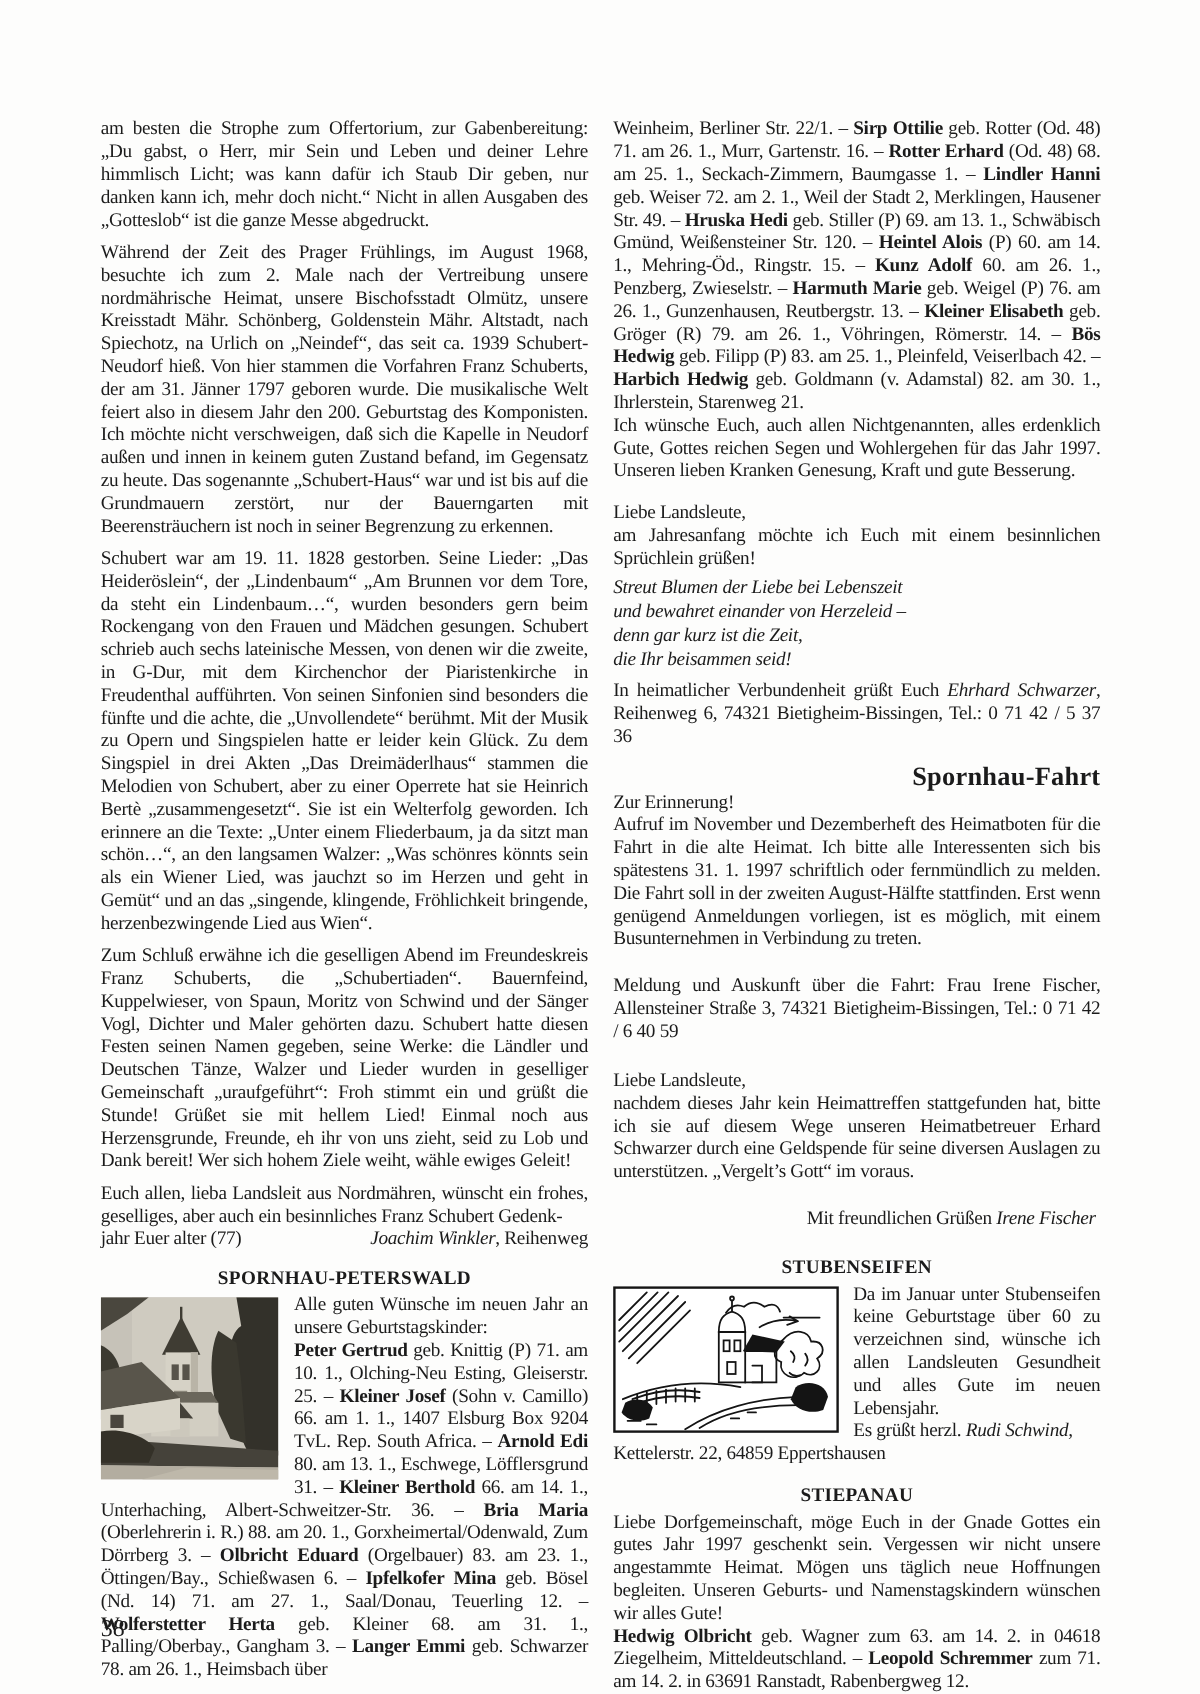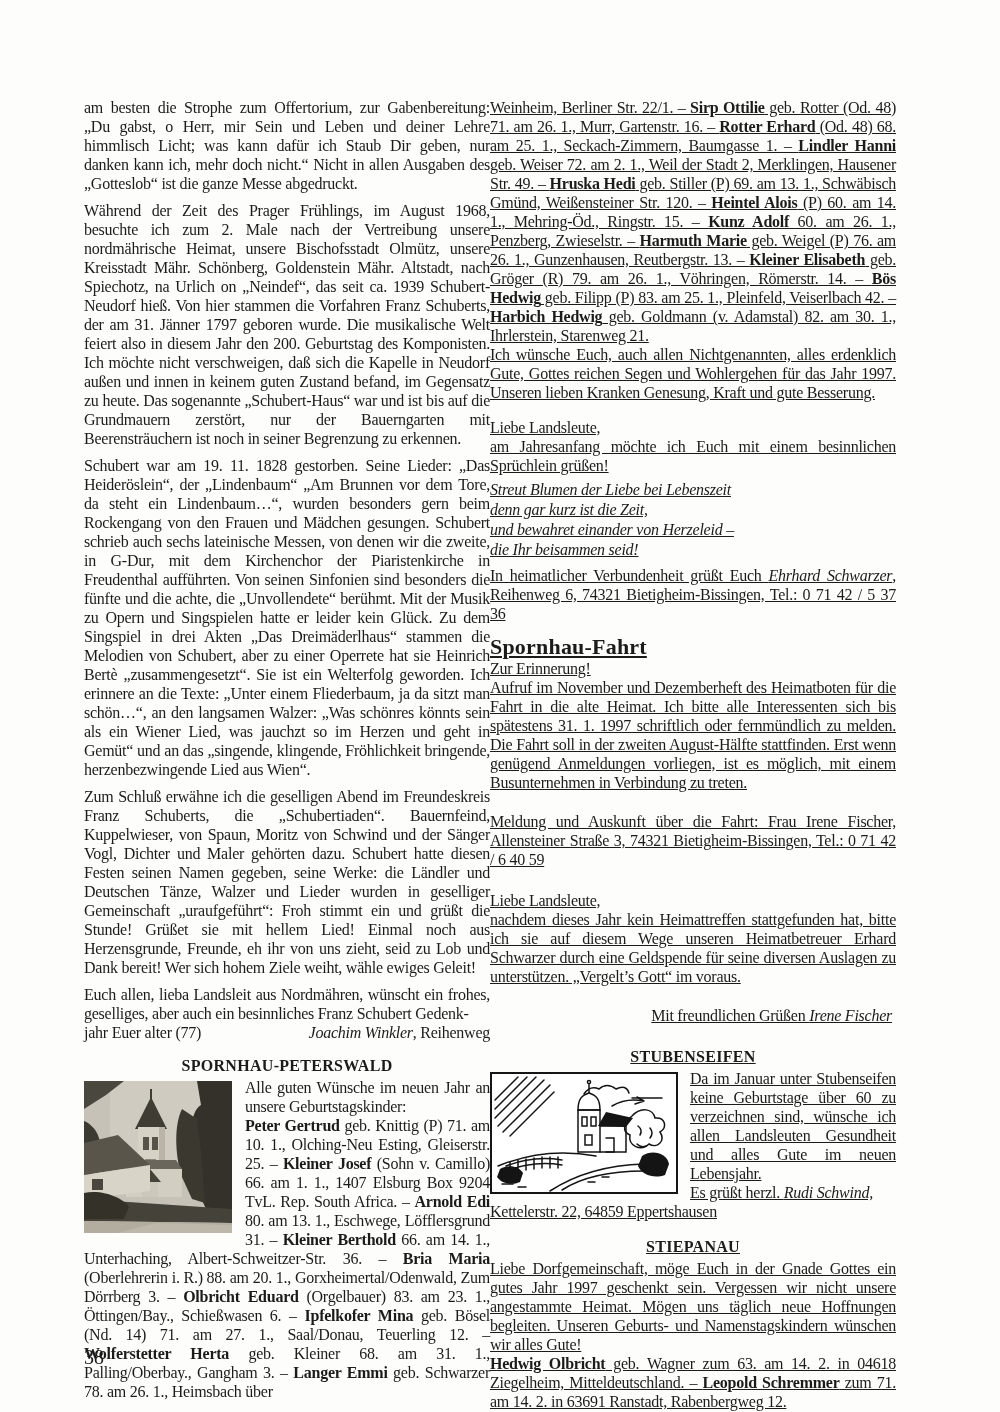--- a/index.html
+++ b/index.html
@@ -12,35 +12,35 @@
   .page{
     position:relative;width:1000px;height:1412px;
     background:#fdfdfc;overflow:hidden;
   }
   .col{
     position:absolute;top:98px;width:406px;
     font-size:16px;line-height:19px;
     letter-spacing:-0.25px;
   }
   .col-left{left:84px;}
-  .col-right{left:490px;text-decoration:underline;}
+  .col-right{left:511px;}
   p{margin:0;}
   .j{text-align:justify;}
   .gap8{margin-bottom:8px;}
   .gap16{margin-bottom:16px;}
   .gap22{margin-bottom:22px;margin-top:20px;}
   .seg-b{font-weight:bold;}
   .seg-i{font-style:italic;}
   .signline{display:flex;justify-content:space-between;margin-bottom:2px;}
   .heading-sm{
     font-weight:bold;text-align:center;font-size:16px;
     letter-spacing:0.3px;margin:14px 0 3px;
   }
   .heading-lg{
-    font-weight:bold;text-align:left;font-size:22px;
+    font-weight:bold;text-align:right;font-size:22px;
     letter-spacing:0.2px;margin:14px 0 3px;
   }
   .poem{font-style:italic;margin:5px 0 6px;}
   .poem div{line-height:20px;}
   .right-align{text-align:right;padding-right:4px;}
   .photo{
     float:left;width:148px;height:152px;
     margin:3px 13px 2px 0;display:block;
   }
   .sketch{
@@ -106,22 +106,22 @@
 
   <div class="col col-right">
     <p class="j"><span>Weinheim, Berliner Str. 22/1. – </span><span class="seg-b">Sirp Ottilie</span><span> geb. Rotter (Od. 48) 71. am 26. 1., Murr, Gartenstr. 16. – </span><span class="seg-b">Rotter Erhard</span><span> (Od. 48) 68. am 25. 1., Seckach-Zimmern, Baumgasse 1. – </span><span class="seg-b">Lindler Hanni</span><span> geb. Weiser 72. am 2. 1., Weil der Stadt 2, Merklingen, Hausener Str. 49. – </span><span class="seg-b">Hruska Hedi</span><span> geb. Stiller (P) 69. am 13. 1., Schwäbisch Gmünd, Weißensteiner Str. 120. – </span><span class="seg-b">Heintel Alois</span><span> (P) 60. am 14. 1., Mehring-Öd., Ringstr. 15. – </span><span class="seg-b">Kunz Adolf</span><span> 60. am 26. 1., Penzberg, Zwieselstr. – </span><span class="seg-b">Harmuth Marie</span><span> geb. Weigel (P) 76. am 26. 1., Gunzenhausen, Reutbergstr. 13. – </span><span class="seg-b">Kleiner Elisabeth</span><span> geb. Gröger (R) 79. am 26. 1., Vöhringen, Römerstr. 14. – </span><span class="seg-b">Bös Hedwig</span><span> geb. Filipp (P) 83. am 25. 1., Pleinfeld, Veiserlbach 42. – </span><span class="seg-b">Harbich Hedwig</span><span> geb. Goldmann (v. Adamstal) 82. am 30. 1., Ihrlerstein, Starenweg 21.</span></p>
     <p class="j gap16">Ich wünsche Euch, auch allen Nichtgenannten, alles erdenklich Gute, Gottes reichen Segen und Wohlergehen für das Jahr 1997. Unseren lieben Kranken Genesung, Kraft und gute Besserung.</p>
 
     <p>Liebe Landsleute,</p>
     <p class="j">am Jahresanfang möchte ich Euch mit einem besinnlichen Sprüchlein grüßen!</p>
 
     <div class="poem">
       <div>Streut Blumen der Liebe bei Lebenszeit</div>
+      <div>und bewahret einander von Herzeleid –</div>
       <div>denn gar kurz ist die Zeit,</div>
-      <div>und bewahret einander von Herzeleid –</div>
       <div>die Ihr beisammen seid!</div>
     </div>
 
     <p class="j"><span>In heimatlicher Verbundenheit grüßt Euch </span><span class="seg-i">Ehrhard Schwarzer</span><span>, Reihenweg 6, 74321 Bietigheim-Bissingen, Tel.: 0 71 42 / 5 37 36</span></p>
 
     <div class="heading-lg">Spornhau-Fahrt</div>
     <p>Zur Erinnerung!</p>
     <p class="j">Aufruf im November und Dezemberheft des Heimatboten für die Fahrt in die alte Heimat. Ich bitte alle Interessenten sich bis spätestens 31. 1. 1997 schriftlich oder fernmündlich zu melden. Die Fahrt soll in der zweiten August-Hälfte stattfinden. Erst wenn genügend Anmeldungen vorliegen, ist es möglich, mit einem Busunternehmen in Verbindung zu treten.</p>
     <p class="j gap22">Meldung und Auskunft über die Fahrt: Frau Irene Fischer, Allensteiner Straße 3, 74321 Bietigheim-Bissingen, Tel.: 0 71 42 / 6 40 59</p>
 

